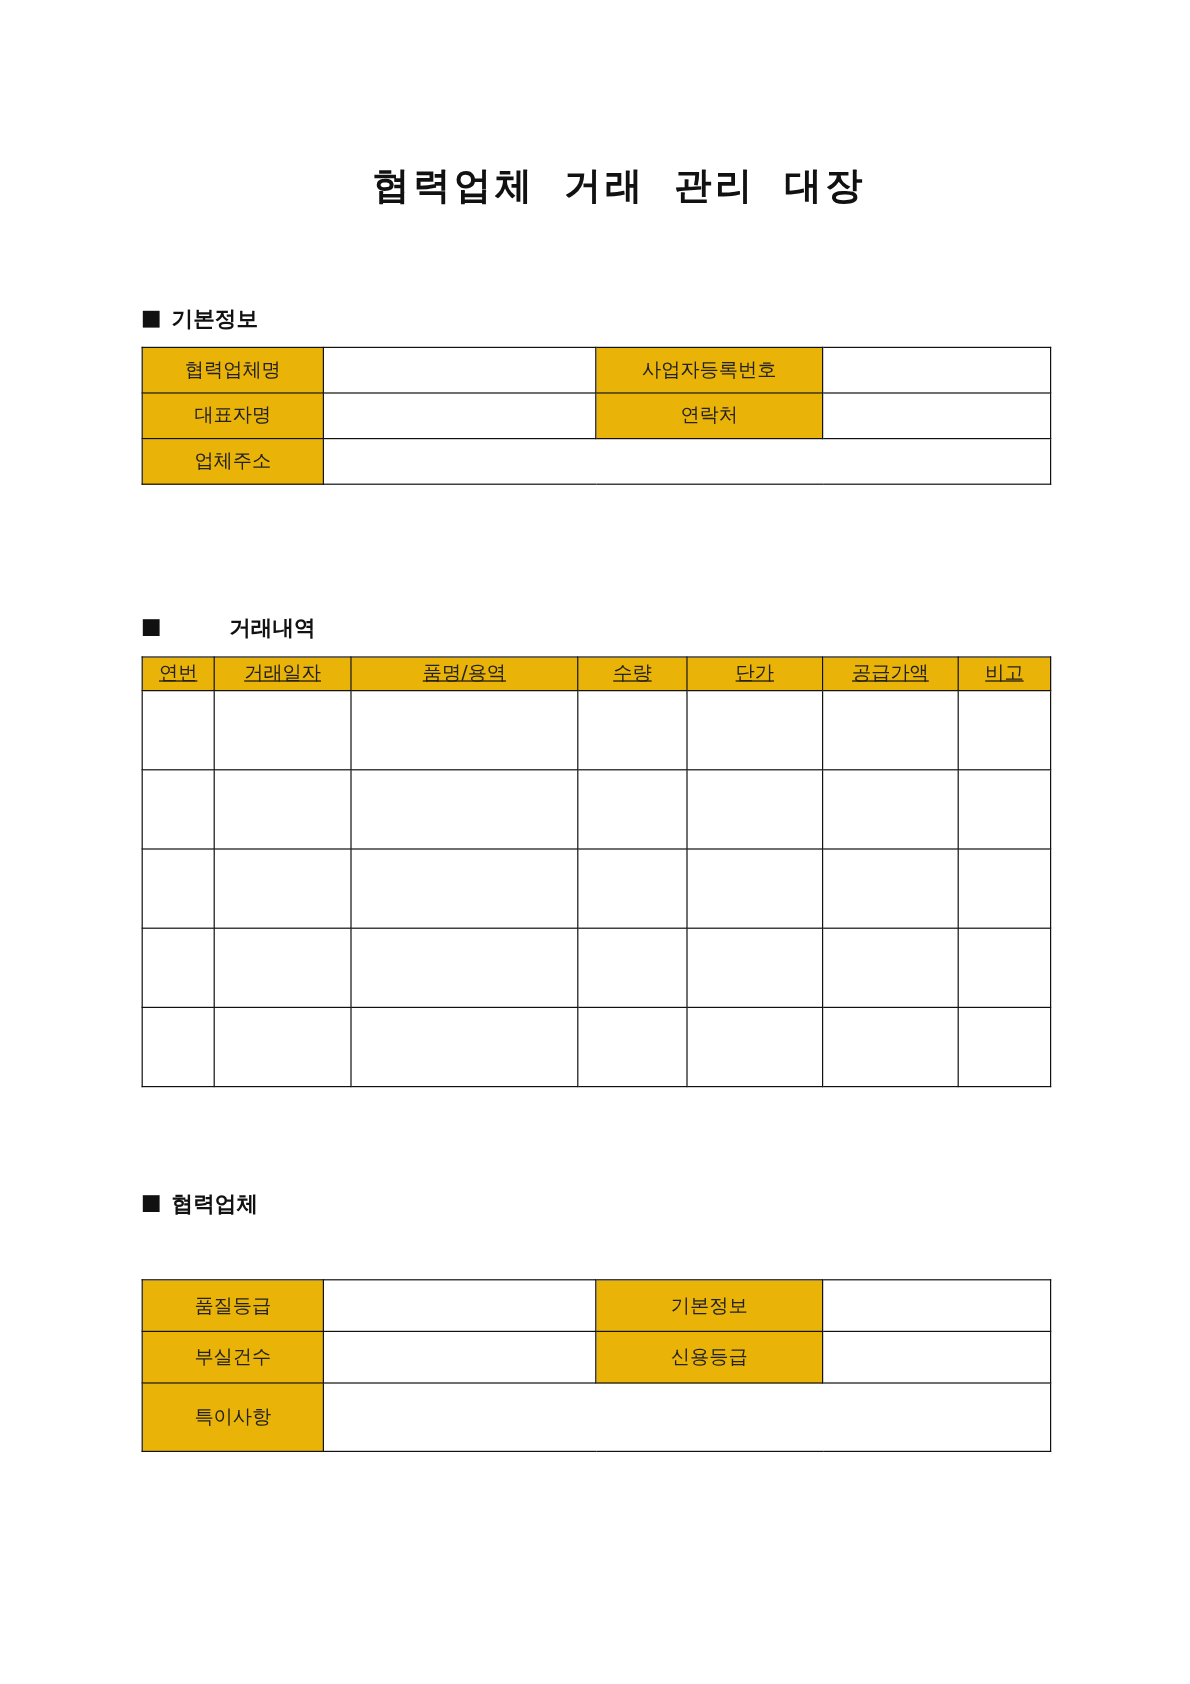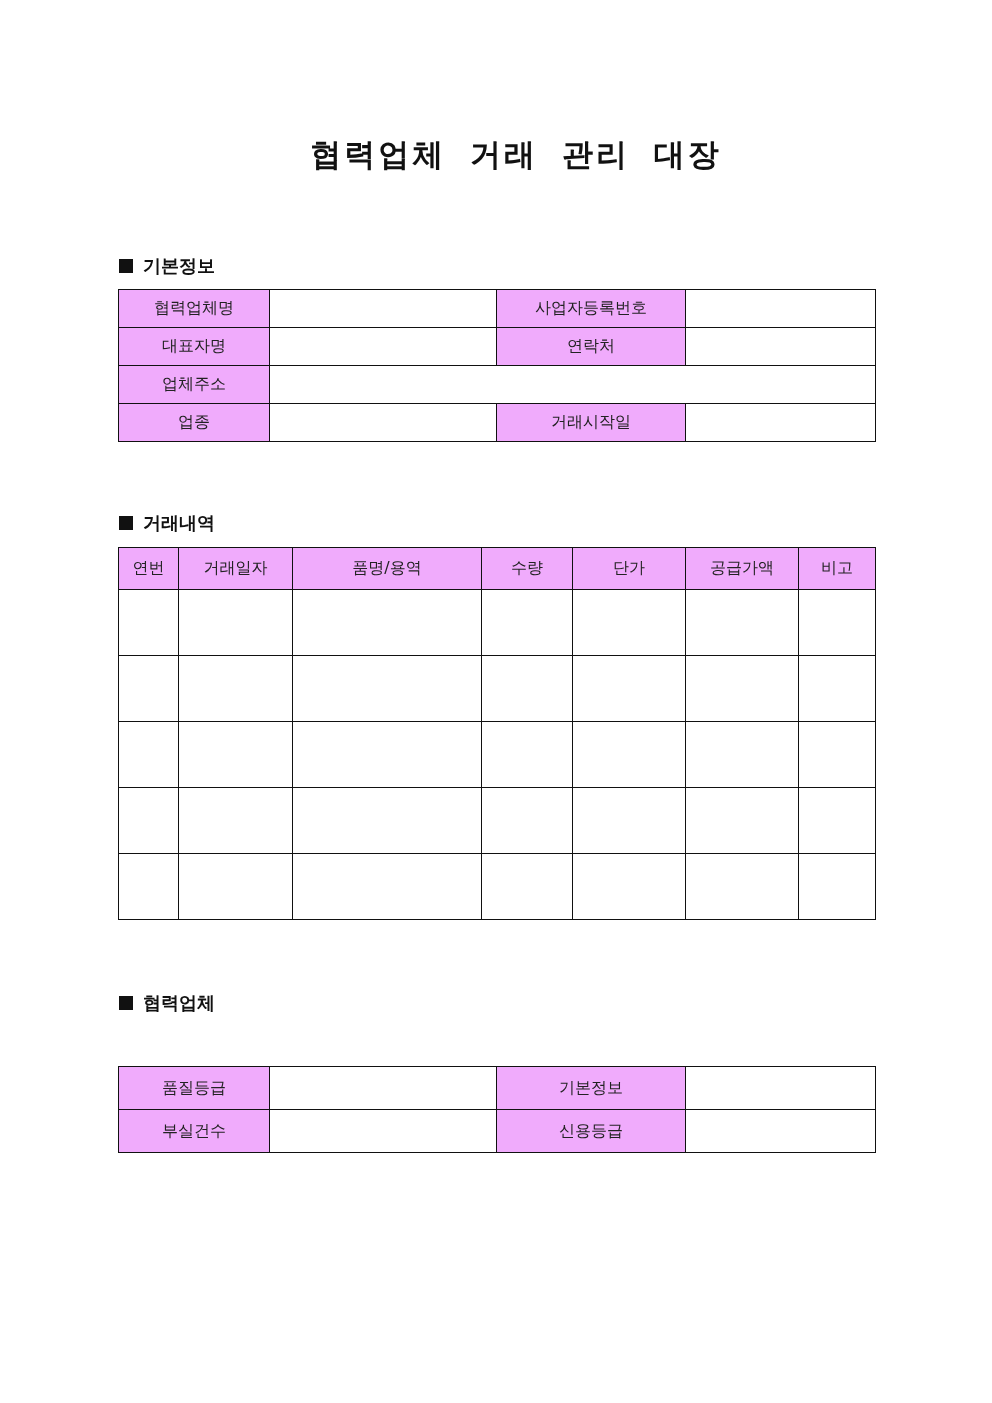--- a/index.html
+++ b/index.html
@@ -19,26 +19,26 @@
       display: inline-block; width: 14px; height: 14px; background: #111; margin-right: 10px;
     }
     table.grid {
       position: absolute; left: 118px; width: 757px; border-collapse: collapse;
       table-layout: fixed;
     }
     table.grid td, table.grid th {
       border: 1.5px solid #111; font-size: 16px; font-weight: normal; text-align: center;
       padding: 0; color: #222;
     }
-    .lbl { background: #f0abfc; }
+    .lbl { background: #eab308; }
     .val { background: #fff; }
     #t1 { top: 289px; }
     #t1 tr { height: 38px; }
     #t2 { top: 547px; }
-    #t2 thead tr { height: 42px; }
+    #t2 thead tr { height: 28px; text-decoration: underline; }
     #t2 tbody tr { height: 66px; }
     #t3 { top: 1026px; margin-top: 40px; }
     #t3 tr.r { height: 43px; }
     #t3 tr.tall { height: 57px; }
   </style>
 </head>
 <body>
 
 <div class="title">협력업체 거래 관리 대장</div>
 
@@ -64,30 +64,24 @@
   <tr>
     <td class="lbl">대표자명</td>
     <td class="val"></td>
     <td class="lbl">연락처</td>
     <td class="val"></td>
   </tr>
   <tr>
     <td class="lbl">업체주소</td>
     <td class="val" colspan="3"></td>
   </tr>
-  <tr>
-    <td class="lbl">업종</td>
-    <td class="val"></td>
-    <td class="lbl">거래시작일</td>
-    <td class="val"></td>
-  </tr>
 </tbody>
   </table>
 
-<div class="section-title" style="top:511px;">
+<div class="section-title" style="top:511px;gap:48px;">
   <span class="sq"></span>
   <span>거래내역</span>
 </div>
 
 <table class="grid" id="t2">
   <colgroup>
     <col style="width:60px">
       <col style="width:114px">
       <col style="width:189px">
       <col style="width:91px">
@@ -173,14 +167,18 @@
     <td class="val"></td>
     <td class="lbl">기본정보</td>
     <td class="val"></td>
   </tr>
   <tr class="r">
     <td class="lbl">부실건수</td>
     <td class="val"></td>
     <td class="lbl">신용등급</td>
     <td class="val"></td>
   </tr>
+  <tr class="tall">
+    <td class="lbl">특이사항</td>
+    <td class="val" colspan="3"></td>
+  </tr>
 </tbody>
   </table>
 
 </body></html>

